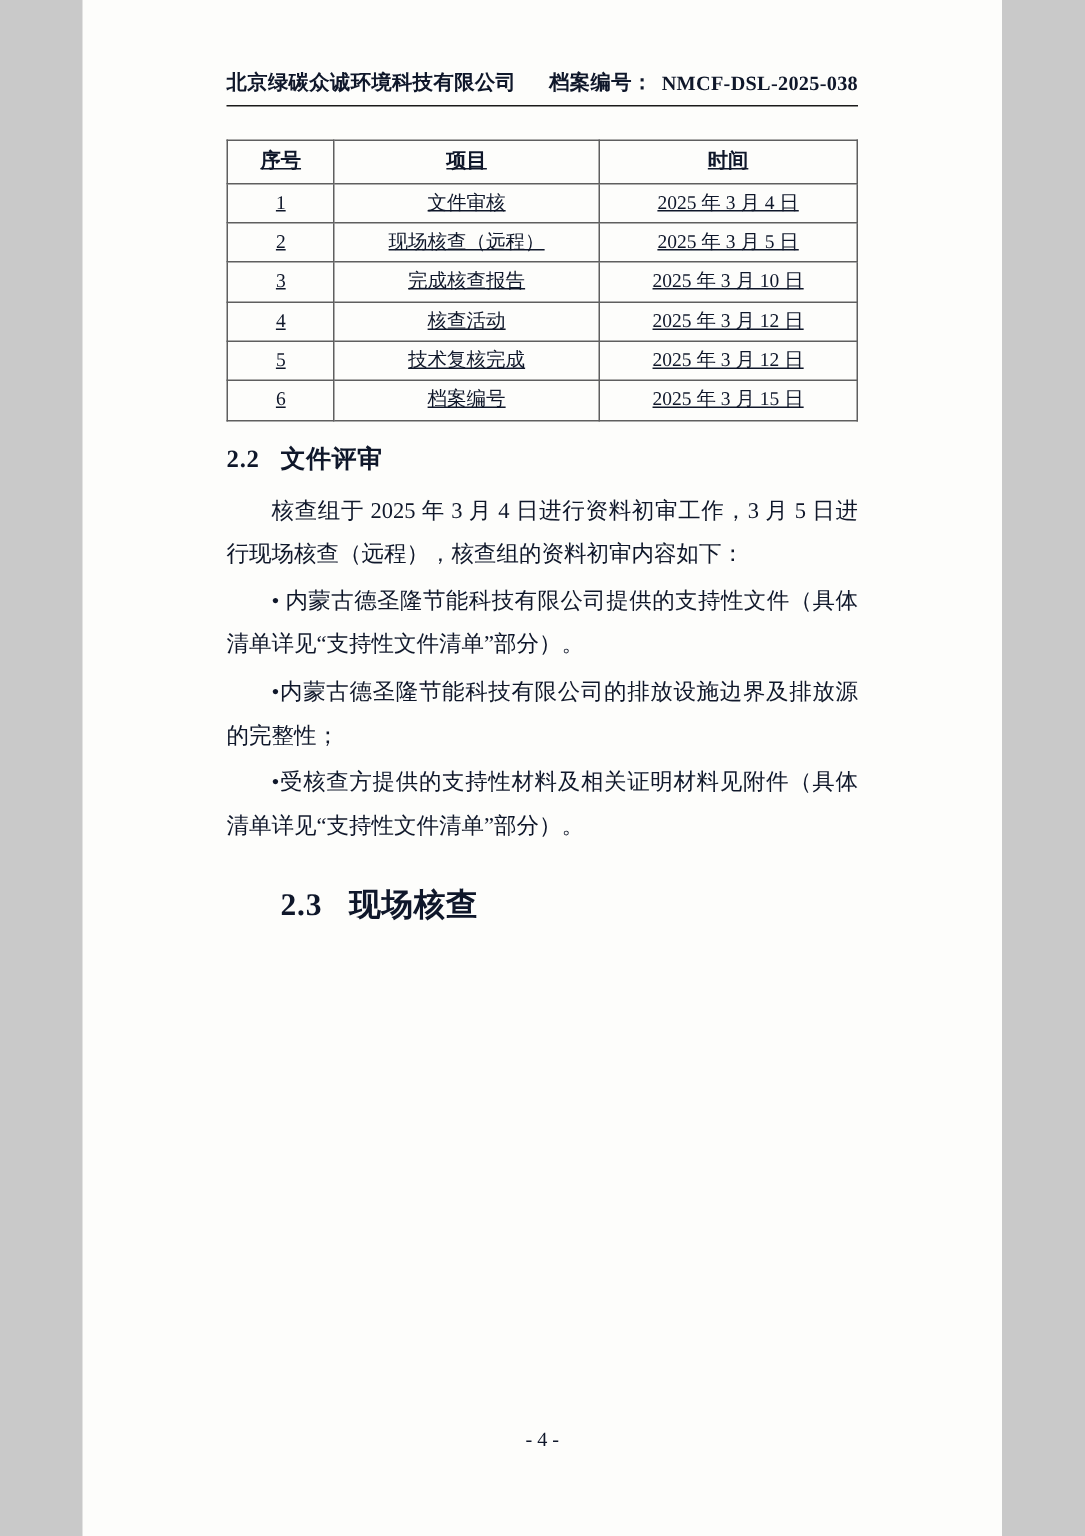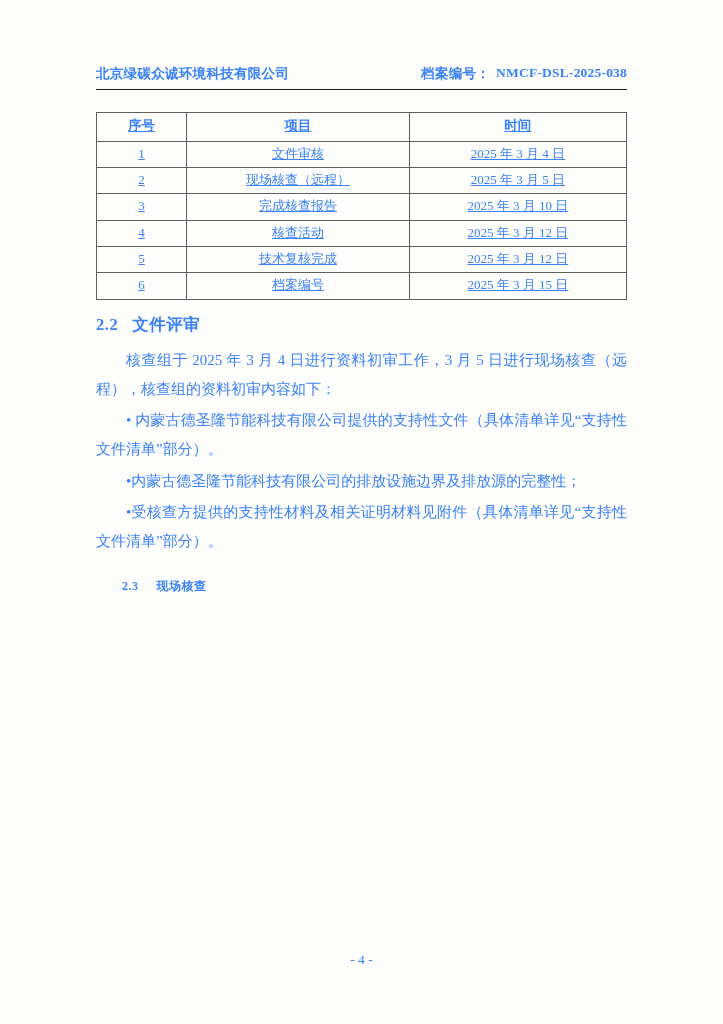--- a/index.html
+++ b/index.html
@@ -2,27 +2,27 @@
 <html lang="zh"><head>
 <meta charset="utf-8">
 <style>
   html, body {
     margin: 0;
     padding: 0;
     background: #c9c9c9;
   }
   .page {
     position: relative;
-    width: 723px;
+    width: 613px;
     height: 1024px;
     background: #fdfdfb;
     margin: 0 auto;
     box-sizing: border-box;
     font-family: "Liberation Serif", "DejaVu Serif", serif;
-    color: #3b82f6;
+    color: #0f172a;
     overflow: hidden;
   }
   .content {
     position: absolute;
     left: 96px;
     right: 96px;
     top: 46px;
   }
 
   
@@ -30,23 +30,22 @@
     display: flex;
     justify-content: space-between;
     align-items: baseline;
     font-size: 13.5px;
     font-weight: bold;
     letter-spacing: 0.3px;
     padding-bottom: 4px;
   }
   .doc-header .right {
     display: flex;
-    align-items: flex-start;
+    align-items: flex-end;
     gap: 6px;
-    margin-top: 19px;
   }
   .doc-header .code {
     font-family: "Liberation Serif", serif;
     letter-spacing: 0.2px;
   }
   .header-rule {
     border: none;
     border-top: 1.2px solid #1a1a1a;
     margin: 2px 0 22px 0;
   }
@@ -87,22 +86,22 @@
   
   h2.sec {
     font-size: 16.5px;
     font-weight: bold;
     margin: 14px 0 10px 0;
     letter-spacing: 0.5px;
   }
   h2.sec .num { margin-right: 14px; }
 
   h2.sec.indent {
-    margin-left: 26px;
-    font-size: 12px;
+    margin-left: 36px;
+    font-size: 21px;
   }
   h2.sec.indent .num { margin-right: 18px; }
 
   p.body {
     font-size: 15px;
     line-height: 1.95;
     margin: 0 0 2px 0;
     text-align: justify;
     text-justify: inter-ideograph;
     text-indent: 2em;

